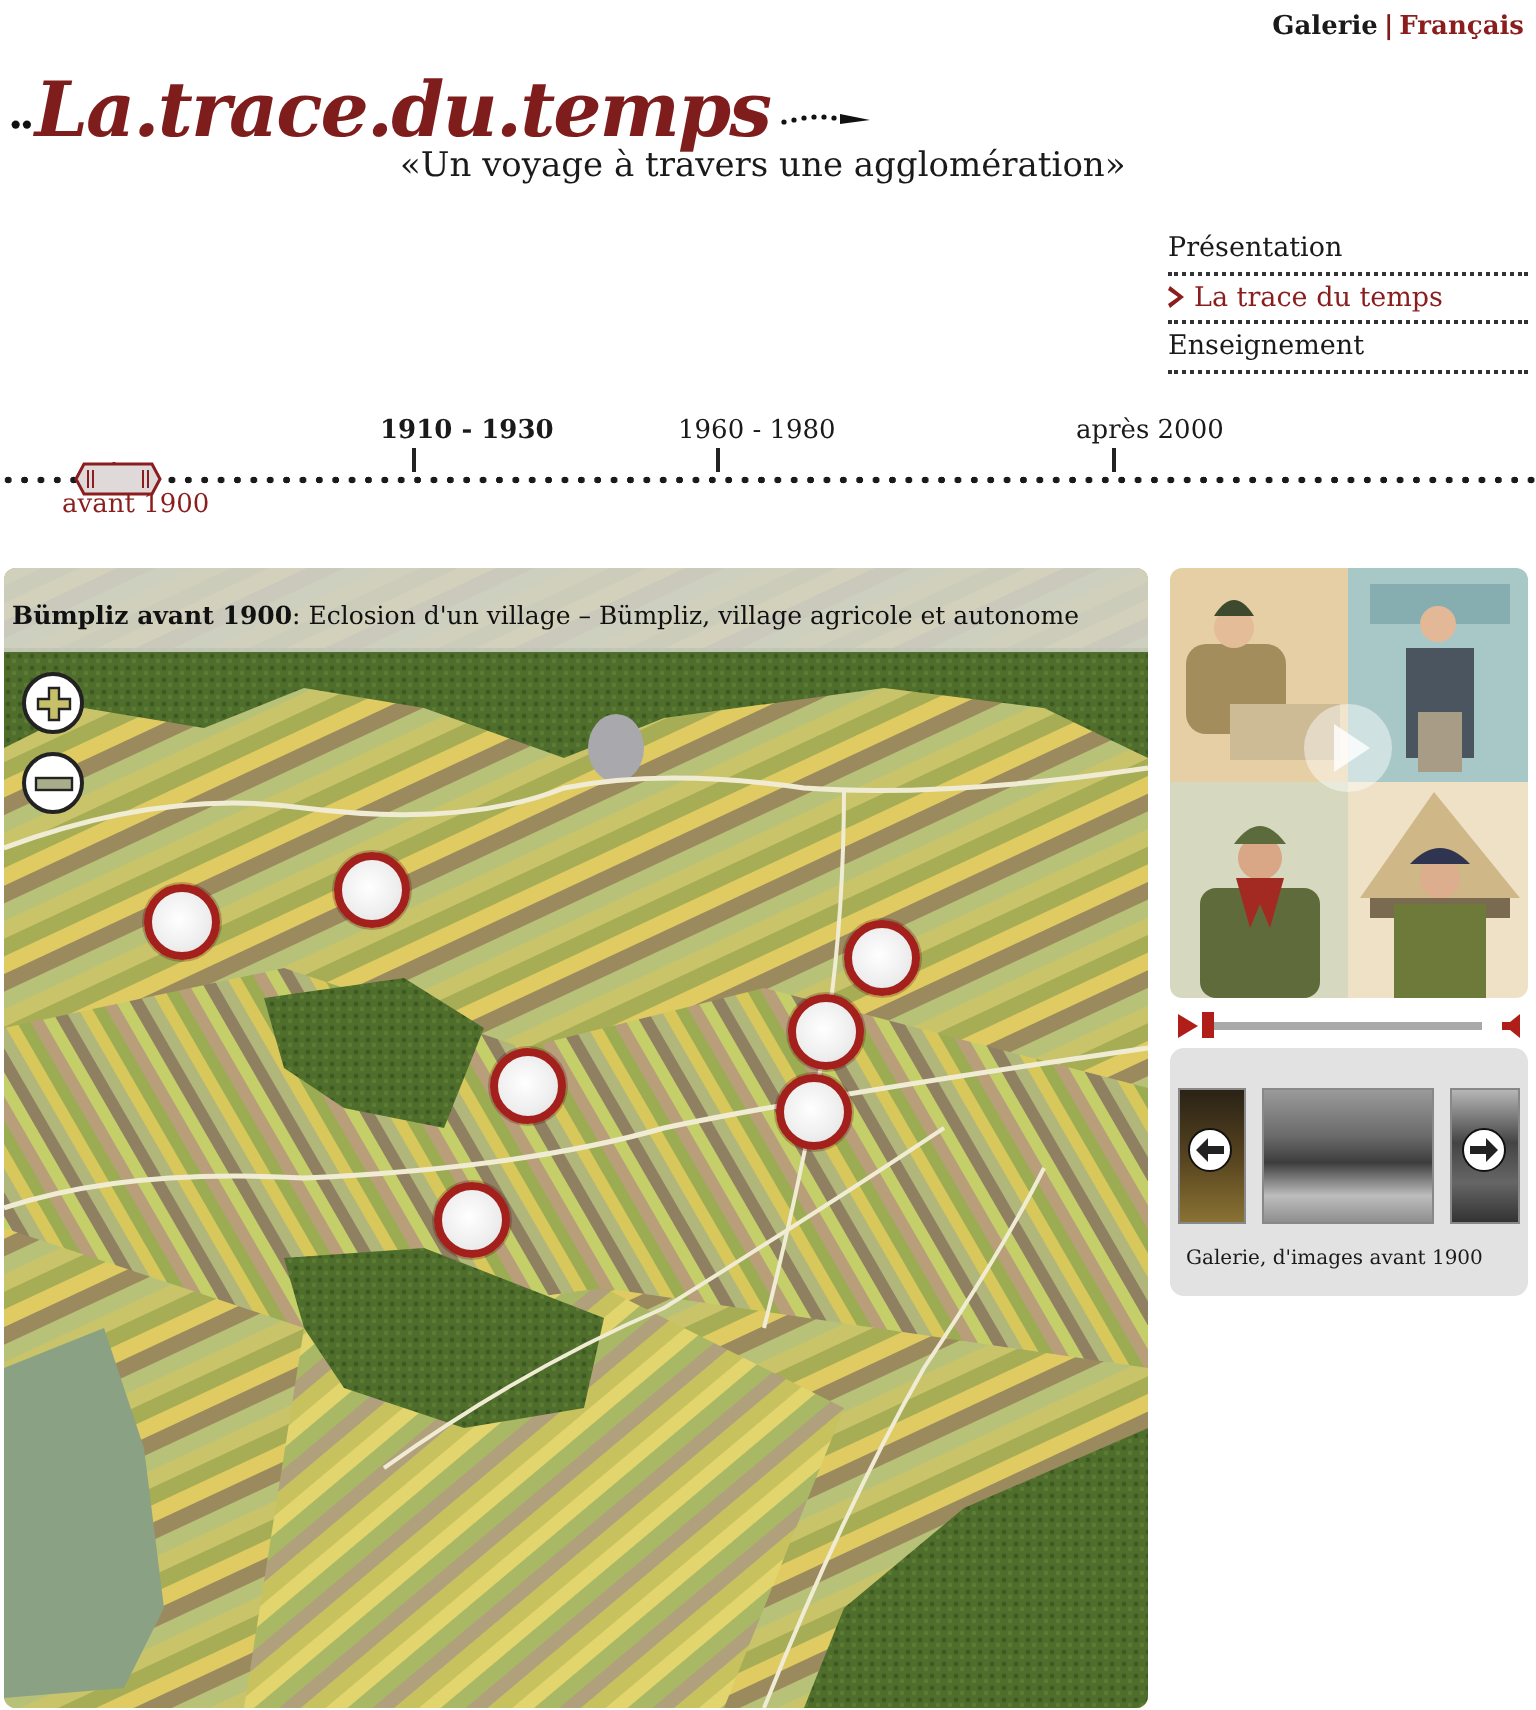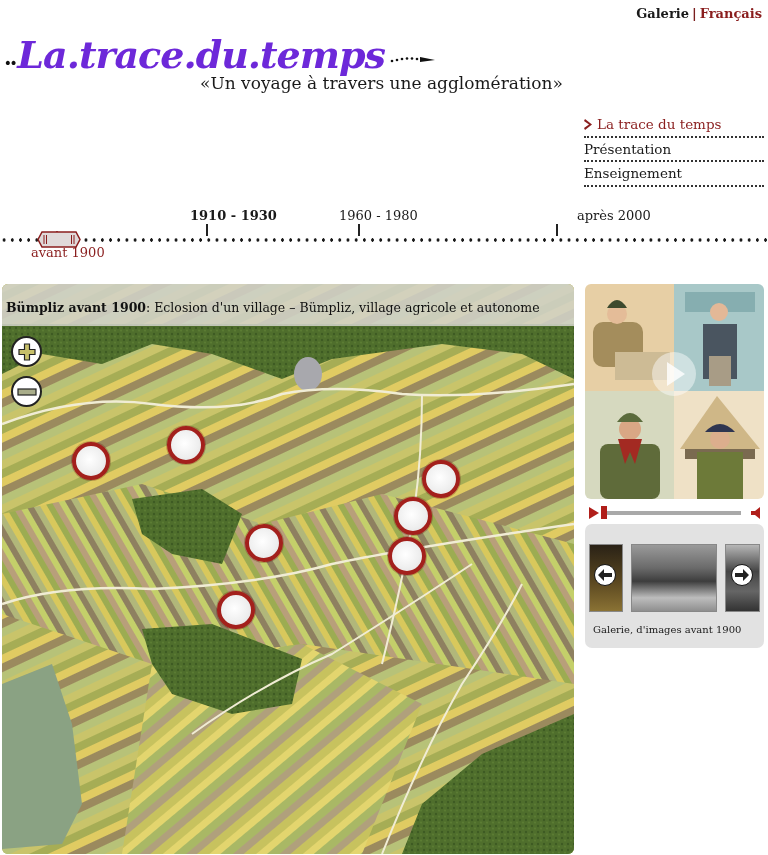--- a/index.html
+++ b/index.html
@@ -9,21 +9,21 @@
   
   .lang { position: absolute; top: 6px; right: 6px; font-size: 13px; font-weight: bold; }
   .lang a { text-decoration: none; }
   .lang .de { color: #1a1a1a; }
   .lang .sep { color: #7a1e1e; margin: 0 3px; }
   .lang .fr { color: #8a1e1e; text-align: center; }
 
   
   .logo { position: absolute; left: 4px; top: 26px; height: 48px; display: flex; align-items: flex-end; }
   .logo-dots-left { font-size: 22px; font-weight: bold; letter-spacing: -2px; color: #111; margin-right: 2px; line-height: 1; padding-bottom: 6px;}
-  .logo-title { font-family: "DejaVu Serif", serif; font-size: 38px; font-weight: bold; font-style: italic; color: #6d28d9; letter-spacing: -1px; line-height: 1; }
+  .logo-title { font-family: "DejaVu Serif", serif; font-size: 38px; font-weight: bold; font-style: italic; color: #7f1d1d; letter-spacing: -1px; line-height: 1; }
   .logo-arrow { width: 48px; height: 14px; margin-left: 4px; margin-bottom: 8px; }
   .tagline { position: absolute; left: 200px; top: 73px; font-size: 17px; color: #1a1a1a; }
 
   
   .mainnav { position: absolute; left: 584px; top: 113px; width: 180px; }
   .mainnav .item { display: flex; align-items: center; height: 24.5px; font-size: 13.5px; border-bottom: 2px dotted #333; cursor: pointer; }
   .mainnav .item.active { color: #8a1e1e; }
   .mainnav .chev { width: 9px; height: 11px; margin-right: 4px; }
 
   
@@ -74,39 +74,39 @@
     <circle cx="13" cy="7" r="1.3" fill="#111"></circle>
       <circle cx="18" cy="6.5" r="1.3" fill="#111"></circle>
     <circle cx="23" cy="6.5" r="1.3" fill="#111"></circle>
       <circle cx="28" cy="7" r="1.3" fill="#111"></circle>
     <path d="M31 5 L46 8 L31 10 Z" fill="#111"></path>
   </svg>
 </div>
 <div class="tagline">«Un voyage à travers une agglomération»</div>
 
 <div class="mainnav">
+  <div class="item">
+    <span>Présentation</span>
+  </div>
   <div class="item active">
     <svg class="chev" viewBox="0 0 9 11">
         <path d="M1 0 L8 5.5 L1 11 L0 9 L5 5.5 L0 2 Z" fill="#8a1e1e"></path>
       </svg>
     <span>La trace du temps</span>
   </div>
   <div class="item">
-    <span>Présentation</span>
-  </div>
-  <div class="item">
     <span>Enseignement</span>
   </div>
 </div>
 
 <div class="timeline">
   <span class="tl-label active" style="left:31px;">avant 1900</span>
   <span class="tl-label" style="left:190px;font-weight:bold;">1910 - 1930</span>
   <span class="tl-label" style="left:339px;">1960 - 1980</span>
-  <span class="tl-label" style="left:538px;margin-left:39px;">après 2000</span>
+  <span class="tl-label" style="left:538px;">après 2000</span>
   <div class="tl-tick" style="left:206px;"></div>
   <div class="tl-tick" style="left:358px;"></div>
   <div class="tl-tick" style="left:556px;"></div>
   <div class="tl-line"></div>
   <svg class="tl-handle" viewBox="0 0 44 17">
     <line x1="20" y1="-8" x2="20" y2="2" stroke="#8a1e1e" stroke-width="1.5"></line>
     <path d="M5 1 L39 1 L43 8.5 L39 16 L5 16 L1 8.5 Z" fill="#e0d9d9" stroke="#8a1e1e" stroke-width="1.5"></path>
     <line x1="7" y1="4" x2="7" y2="13" stroke="#8a1e1e" stroke-width="1"></line>
       <line x1="9.5" y1="4" x2="9.5" y2="13" stroke="#8a1e1e" stroke-width="1"></line>
     <line x1="34.5" y1="4" x2="34.5" y2="13" stroke="#8a1e1e" stroke-width="1"></line>

